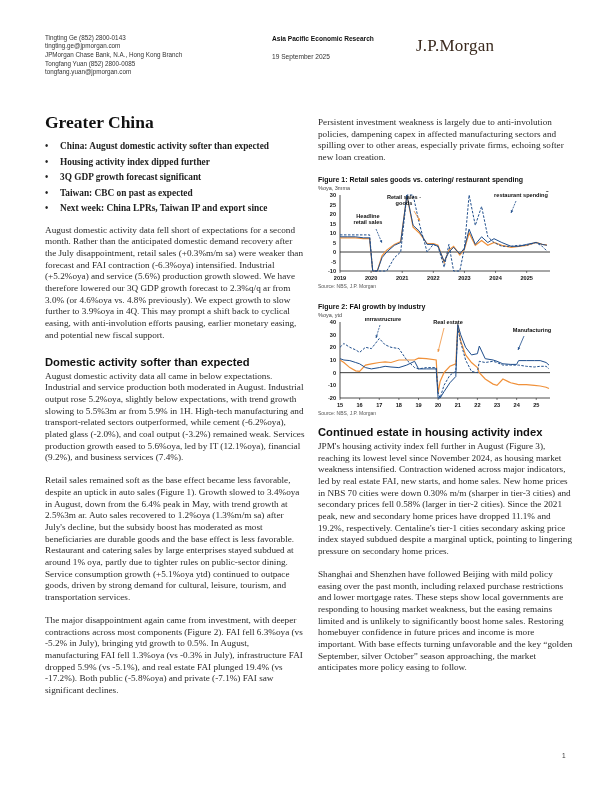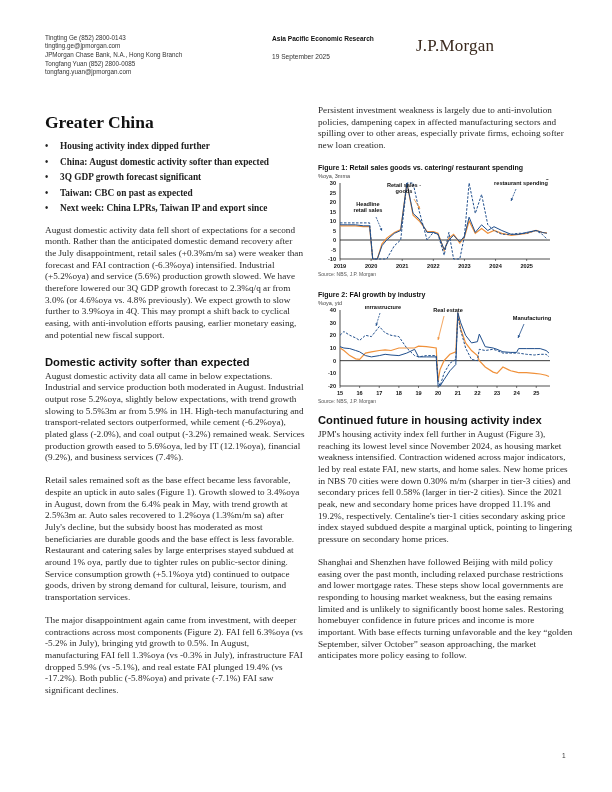--- a/index.html
+++ b/index.html
@@ -4,21 +4,21 @@
 <style>
   html, body { margin: 0; padding: 0; background: #ffffff; }
   body { width: 612px; height: 792px; position: relative; overflow: hidden; color: #1a1a1a; }
   .hdr-left { position: absolute; left: 45px; top: 34px; font-family: "Liberation Sans", sans-serif; font-size: 6.3px; line-height: 8.3px; color: #333; }
   .hdr-left .gap { margin-top: 1px; }
   .hdr-mid { position: absolute; left: 272px; top: 35px; font-family: "Liberation Sans", sans-serif; font-size: 6.6px; color: #111; }
   .hdr-mid .title { font-weight: bold; }
   .hdr-mid .date { margin-top: 11px; color: #333; }
   .logo { position: absolute; left: 416px; top: 36px; font-family: "Liberation Serif", serif; font-size: 17px; color: #3a2a1e; letter-spacing: 0.2px; }
   .col-left { position: absolute; left: 45px; top: 112px; width: 260px; }
-  .col-right { position: absolute; left: 318px; top: 105px; width: 256px; }
+  .col-right { position: absolute; left: 318px; top: 117px; width: 256px; }
   h1 { font-family: Liberation Serif, serif; font-size: 17.5px; font-weight: bold; margin: 0 0 6px 0; color: #111; }
   ul.bullets { list-style: none; margin: 0 0 8px 0; padding: 0; }
   ul.bullets li { font-family: "Liberation Serif", serif; font-weight: bold; font-size: 9.3px; line-height: 15.5px; color: #222; position: relative; padding-left: 15px; white-space: nowrap; }
   ul.bullets li::before { content: "\2022"; position: absolute; left: 0; top: 0; }
   p.body { font-family: "Liberation Serif", serif; font-size: 9.2px; line-height: 11.7px; margin: 0 0 11px 0; color: #2a2a2a; text-align: left; }
   h2 { font-family: "Liberation Sans", sans-serif; font-size: 11.2px; font-weight: bold; margin: 0 0 3px 0; color: #111; }
   .fig { position: relative; }
   .fig-title { font-family: "Liberation Sans", sans-serif; font-size: 7px; font-weight: bold; color: #111; margin: 0; }
   .fig-sub { font-family: "Liberation Sans", sans-serif; font-size: 5.5px; color: #444; margin-top: 2px; }
   .fig-src { font-family: "Liberation Sans", sans-serif; font-size: 5px; color: #555; margin-top: 0px; }
@@ -37,22 +37,22 @@
 </div>
 <div class="hdr-mid">
   <div class="title">Asia Pacific Economic Research</div>
   <div class="date">19 September 2025</div>
 </div>
 <div class="logo">J.P.Morgan</div>
 
 <div class="col-left">
   <h1>Greater China</h1>
   <ul class="bullets">
+    <li>China: August domestic activity softer than expected</li>
     <li>Housing activity index dipped further</li>
-    <li>China: August domestic activity softer than expected</li>
     <li>3Q GDP growth forecast significant</li>
     <li>Taiwan: CBC on past as expected</li>
     <li>Next week: China LPRs, Taiwan IP and export since</li>
   </ul>
   <p class="body">August domestic activity data fell short of expectations for a second month. Rather than the anticipated domestic demand recovery after the July disappointment, retail sales (+0.3%m/m sa) were weaker than forecast and FAI contraction (-6.3%oya) intensified. Industrial (+5.2%oya) and service (5.6%) production growth slowed. We have therefore lowered our 3Q GDP growth forecast to 2.3%q/q ar from 3.0% (or 4.6%oya vs. 4.8% previously). We expect growth to slow further to 3.9%oya in 4Q. This may prompt a shift back to cyclical easing, with anti-involution efforts pausing, earlier monetary easing, and potential new fiscal support.</p>
   <h2 style="margin-top:14px;">Domestic activity softer than expected</h2>
   <p class="body">August domestic activity data all came in below expectations. Industrial and service production both moderated in August. Industrial output rose 5.2%oya, slightly below expectations, with trend growth slowing to 5.5%3m ar from 5.9% in 1H. High-tech manufacturing and transport-related sectors outperformed, while cement (-6.2%oya), plated glass (-2.0%), and coal output (-3.2%) remained weak. Services production growth eased to 5.6%oya, led by IT (12.1%oya), financial (9.2%), and business services (7.4%).</p>
   <p class="body">Retail sales remained soft as the base effect became less favorable, despite an uptick in auto sales (Figure 1). Growth slowed to 3.4%oya in August, down from the 6.4% peak in May, with trend growth at 2.5%3m ar. Auto sales recovered to 1.2%oya (1.3%m/m sa) after July's decline, but the subsidy boost has moderated as most beneficiaries are durable goods and the base effect is less favorable. Restaurant and catering sales by large enterprises stayed subdued at around 1% oya, partly due to tighter rules on public-sector dining. Service consumption growth (+5.1%oya ytd) continued to outpace goods, driven by strong demand for cultural, leisure, tourism, and transportation services.</p>
   <p class="body">The major disappointment again came from investment, with deeper contractions across most components (Figure 2). FAI fell 6.3%oya (vs -5.2% in July), bringing ytd growth to 0.5%. In August, manufacturing FAI fell 1.3%oya (vs -0.3% in July), infrastructure FAI dropped 5.9% (vs -5.1%), and real estate FAI plunged 19.4% (vs -17.2%). Both public (-5.8%oya) and private (-7.1%) FAI saw significant declines.</p>
 </div>
@@ -151,18 +151,18 @@
         <text x="130" y="6" font-size="5.6" font-weight="bold" text-anchor="middle" fill="#111"><tspan x="130" dy="0">Real estate</tspan></text>
         <line x1="126" y1="10" x2="120" y2="34" stroke="#f0913a" stroke-width="0.8" stroke-dasharray="none"></line>
         <polygon points="120,34 119.38923585012463,31.062830077570073 121.92110715456295,31.695797903679654" fill="#f0913a"></polygon>
         <text x="214" y="14" font-size="5.6" font-weight="bold" text-anchor="middle" fill="#111"><tspan x="214" dy="0">Manufacturing</tspan></text>
         <line x1="206" y1="18" x2="200" y2="32" stroke="#1f4e8c" stroke-width="0.8" stroke-dasharray="none"></line>
         <polygon points="200,32 199.86472124617677,29.0030516089255 202.2634996996217,30.031099517544753" fill="#1f4e8c"></polygon>
       </svg>
     <div class="fig-src">Source: NBS, J.P. Morgan</div>
   </div>
 
-  <h2 style="margin-top:10px;">Continued future in housing activity index</h2>
+  <h2 style="margin-top:10px;">Continued estate in housing activity index</h2>
   <p class="body">JPM's housing activity index fell further in August (Figure 3), reaching its lowest level since November 2024, as housing market weakness intensified. Contraction widened across major indicators, led by real estate FAI, new starts, and home sales. New home prices in NBS 70 cities were down 0.30% m/m (sharper in tier-3 cities) and secondary prices fell 0.58% (larger in tier-2 cities). Since the 2021 peak, new and secondary home prices have dropped 11.1% and 19.2%, respectively. Centaline's tier-1 cities secondary asking price index stayed subdued despite a marginal uptick, pointing to lingering pressure on secondary home prices.</p>
   <p class="body">Shanghai and Shenzhen have followed Beijing with mild policy easing over the past month, including relaxed purchase restrictions and lower mortgage rates. These steps show local governments are responding to housing market weakness, but the easing remains limited and is unlikely to significantly boost home sales. Restoring homebuyer confidence in future prices and income is more important. With base effects turning unfavorable and the key “golden September, silver October” season approaching, the market anticipates more policy easing to follow.</p>
 </div>
 
 <div class="page-num">1</div>
 
 </body></html>

